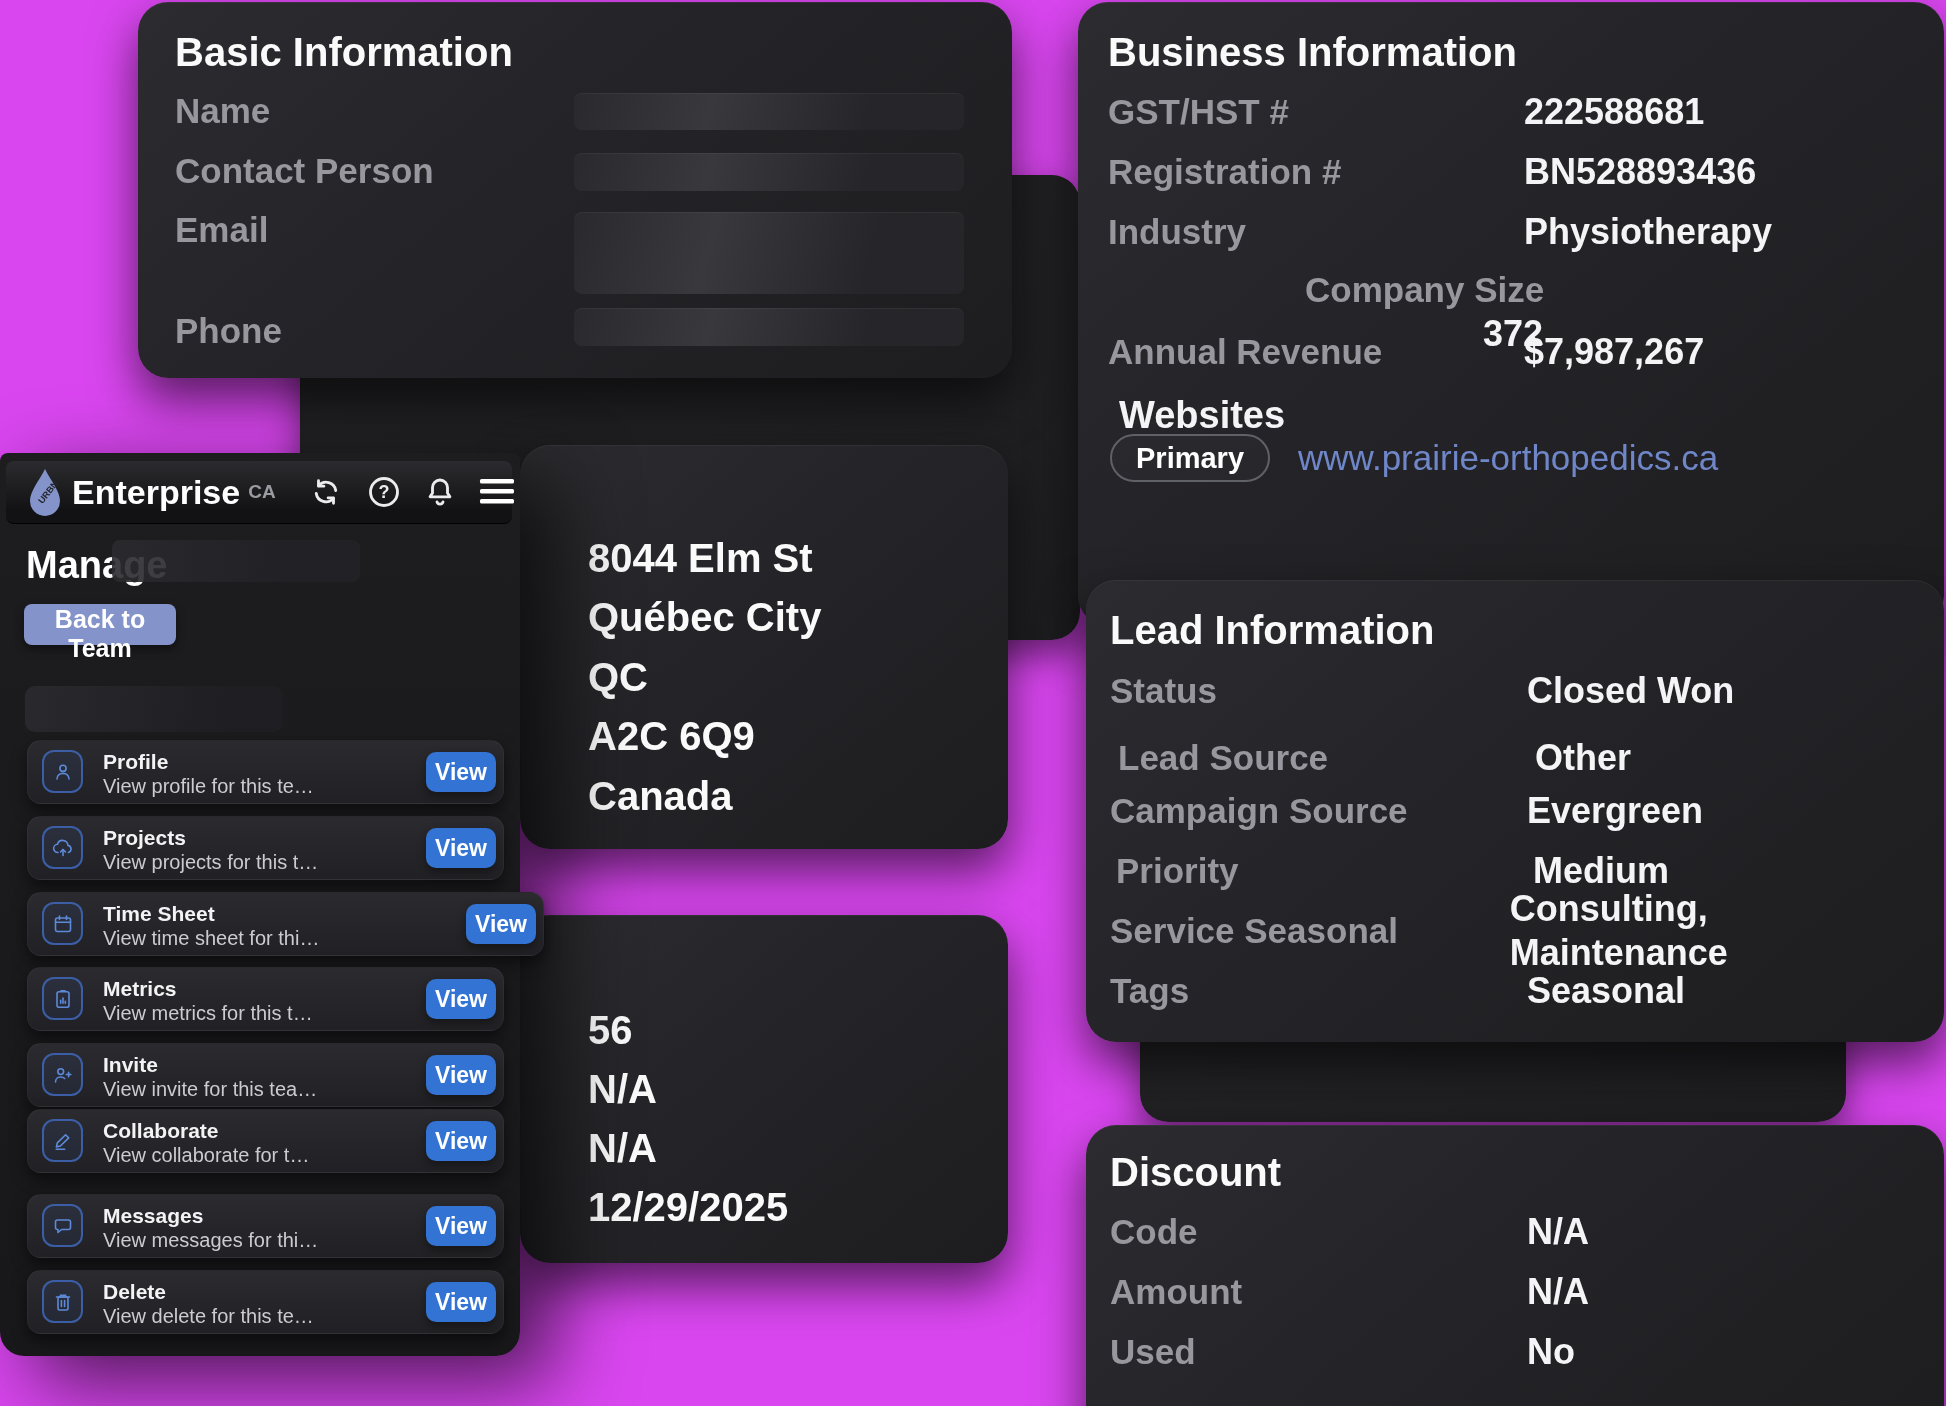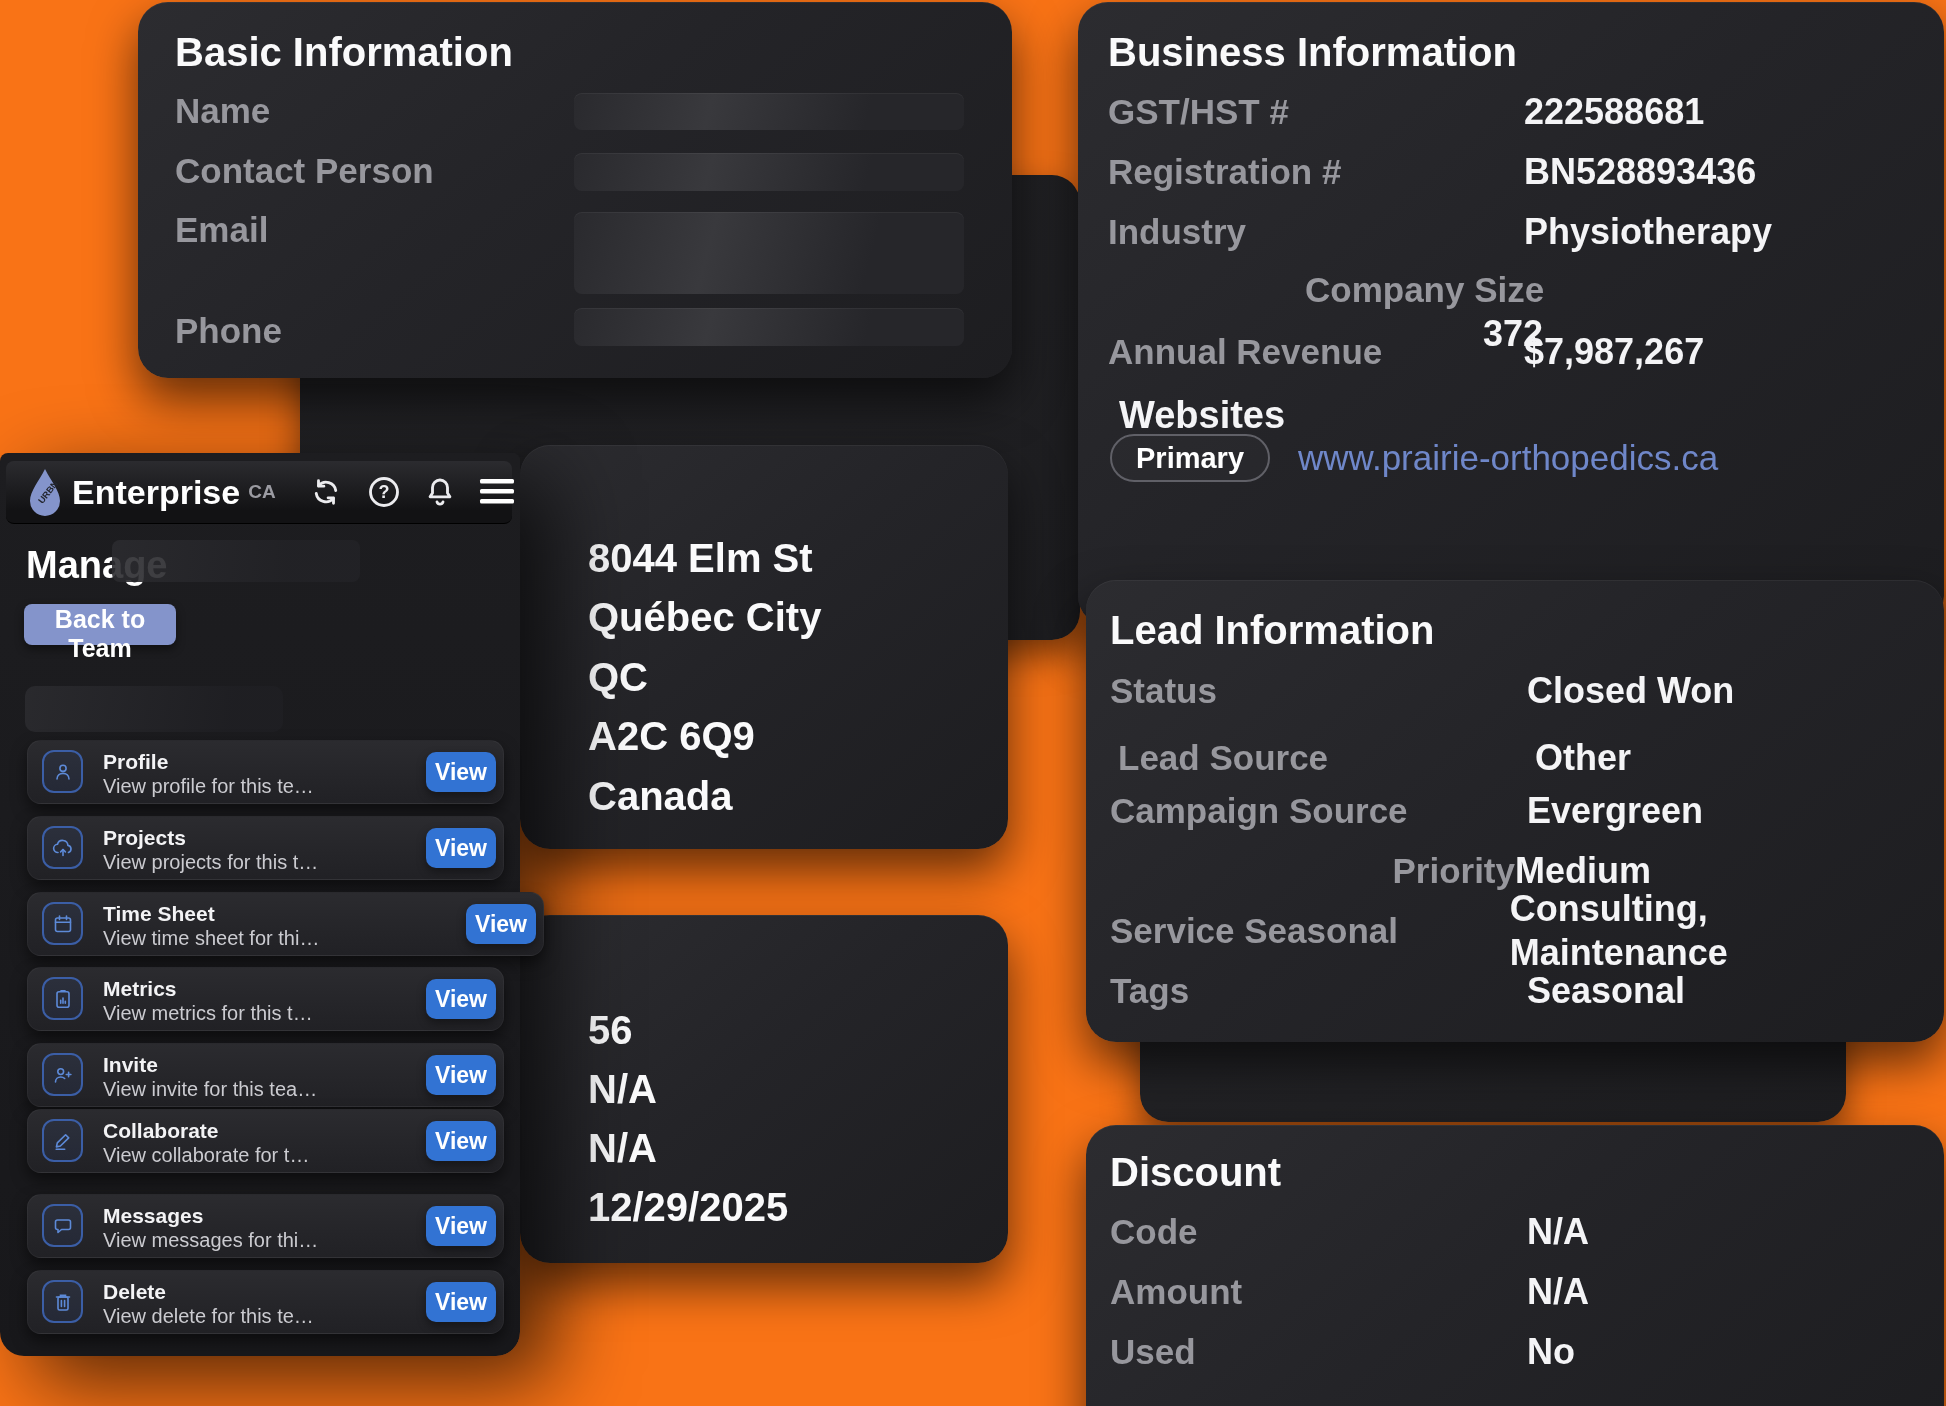--- a/index.html
+++ b/index.html
@@ -1,16 +1,16 @@
 <!DOCTYPE html>
 <html style="--accent-blue: #3273d3; --periwinkle: #8494cb; --link-blue: #6f87c9; --card-label: #97979d;"><head>
 <meta charset="utf-8">
 <style>
   html,body{margin:0;padding:0;background:#000;}
-  .stage{position:relative;width:1946px;height:1406px;background:#f97316;overflow:hidden;
+  .stage{position:relative;width:1946px;height:1406px;background:#d946ef;overflow:hidden;
          font-family:"Liberation Sans", sans-serif;}
   
   .card{position:absolute;border-radius:30px;
         background:linear-gradient(140deg,#2c2c30 0%,#242428 45%,#1d1d20 100%);
         box-shadow:0 22px 48px rgba(0,0,0,.6), inset 0 1px 0 rgba(255,255,255,.05);}
   .ghost{position:absolute;border-radius:28px;background:linear-gradient(150deg,#232326,#1e1e21);
          box-shadow:0 16px 34px rgba(0,0,0,.5);}
   .cardtitle{position:absolute;font:700 40px/48px "Liberation Sans",sans-serif;color:#fafafb;top:26px;}
   .inforow{position:absolute;left:30px;right:26px;height:48px;display:flex;align-items:center;}
   .lab{font:600 35px/44px "Liberation Sans",sans-serif;color:var(--card-label,#97979d);}
@@ -128,21 +128,21 @@
       <span class="val">Closed Won</span>
       </div>
     <div class="inforow" style="top:154px;left:24px;margin-left:8px;">
       <span class="lab" style="width:417px;">Lead Source</span>
       <span class="val">Other</span>
       </div>
     <div class="inforow" style="top:207px;left:24px;">
       <span class="lab" style="width:417px;">Campaign Source</span>
       <span class="val">Evergreen</span>
       </div>
-    <div class="inforow" style="top:267px;left:12px;text-align:right;">
+    <div class="inforow" style="top:267px;left:30px;">
       <span class="lab" style="width:417px;">Priority</span>
       <span class="val">Medium</span>
       </div>
     <div class="inforow" style="top:327px;left:24px;">
       <span class="lab" style="width:417px;">Service Seasonal</span>
       <span class="val">Consulting, Maintenance</span>
       </div>
     <div class="inforow" style="top:387px;left:24px;">
       <span class="lab" style="width:417px;">Tags</span>
       <span class="val">Seasonal</span>

